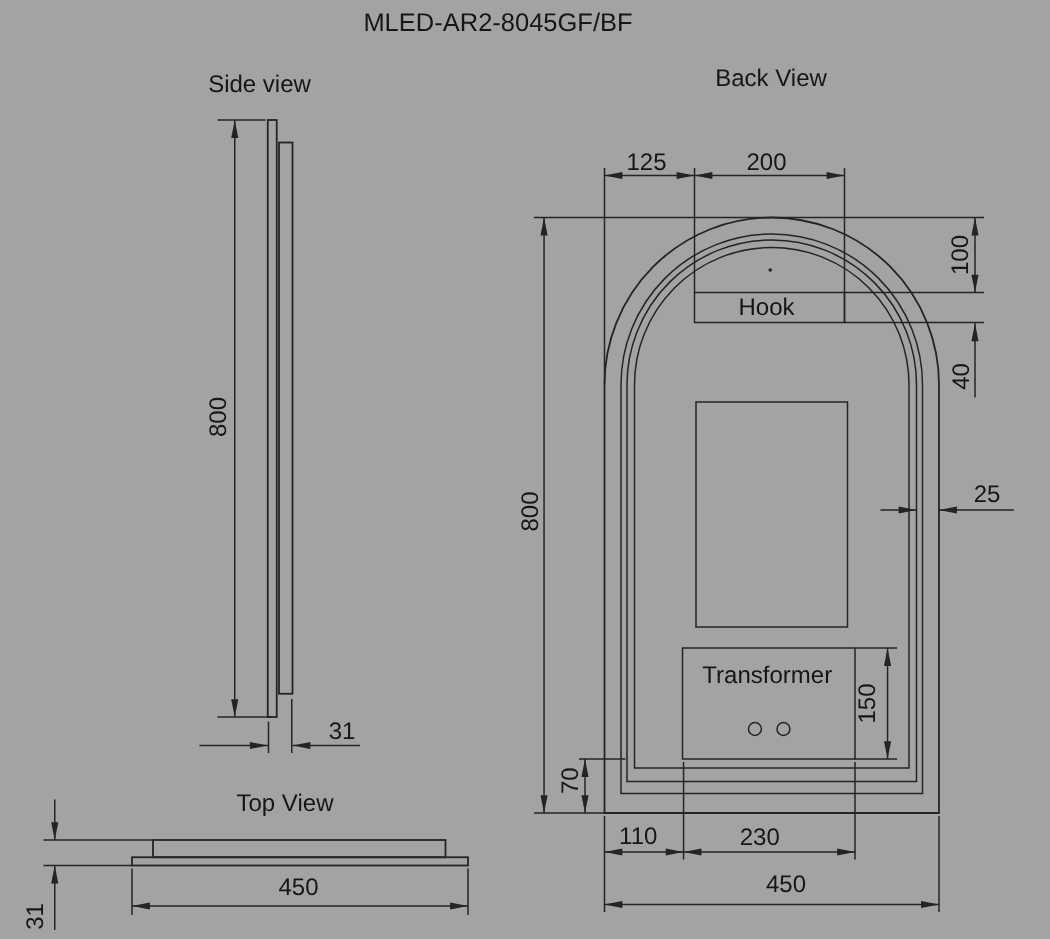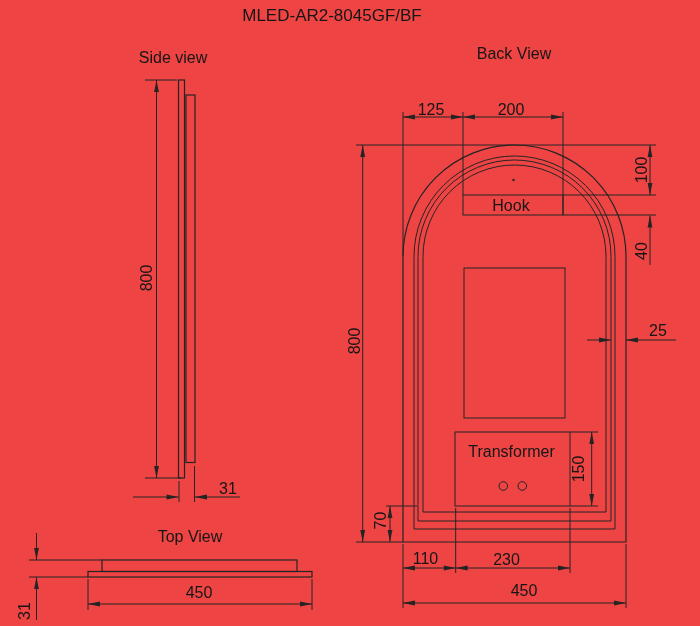--- a/index.html
+++ b/index.html
@@ -1,16 +1,16 @@
 <!DOCTYPE html>
 <html><head>
 <meta charset="utf-8">
 <style>
   html,body{margin:0;padding:0;background:#ffffff;}
-  #stage{position:relative;width:700px;height:626px;background:#ef4444;overflow:hidden;
+  #stage{position:relative;width:700px;height:626px;background:#a3a3a3;overflow:hidden;
          font-family:"Liberation Sans", sans-serif;}
   svg{position:absolute;left:0;top:0;}
   text{fill:#161616;font-family:"Liberation Sans", sans-serif;}
   .t-title{font-size:17px;}
   .t-label{font-size:16px;}
   .t-dim{font-size:16px;}
   .ln{stroke:#242424;stroke-width:1;fill:none;}
   .shape{stroke:#242424;stroke-width:1.2;fill:none;}
   .dot{fill:#242424;}
 </style>

